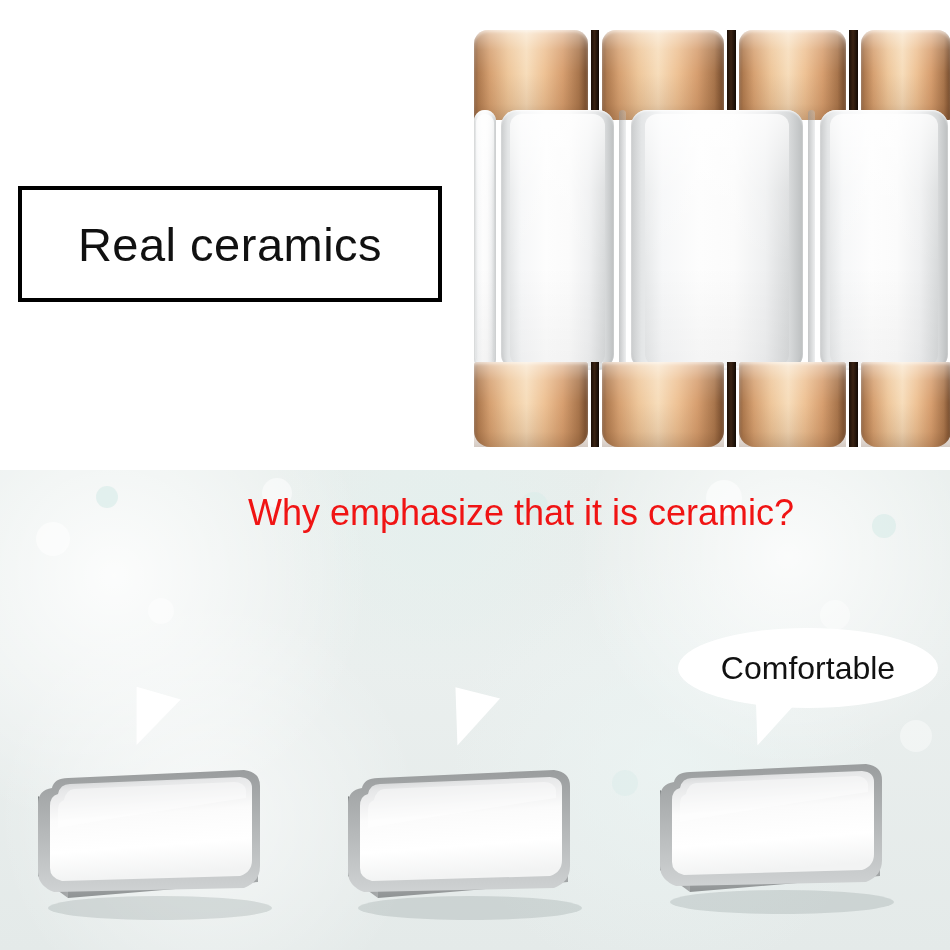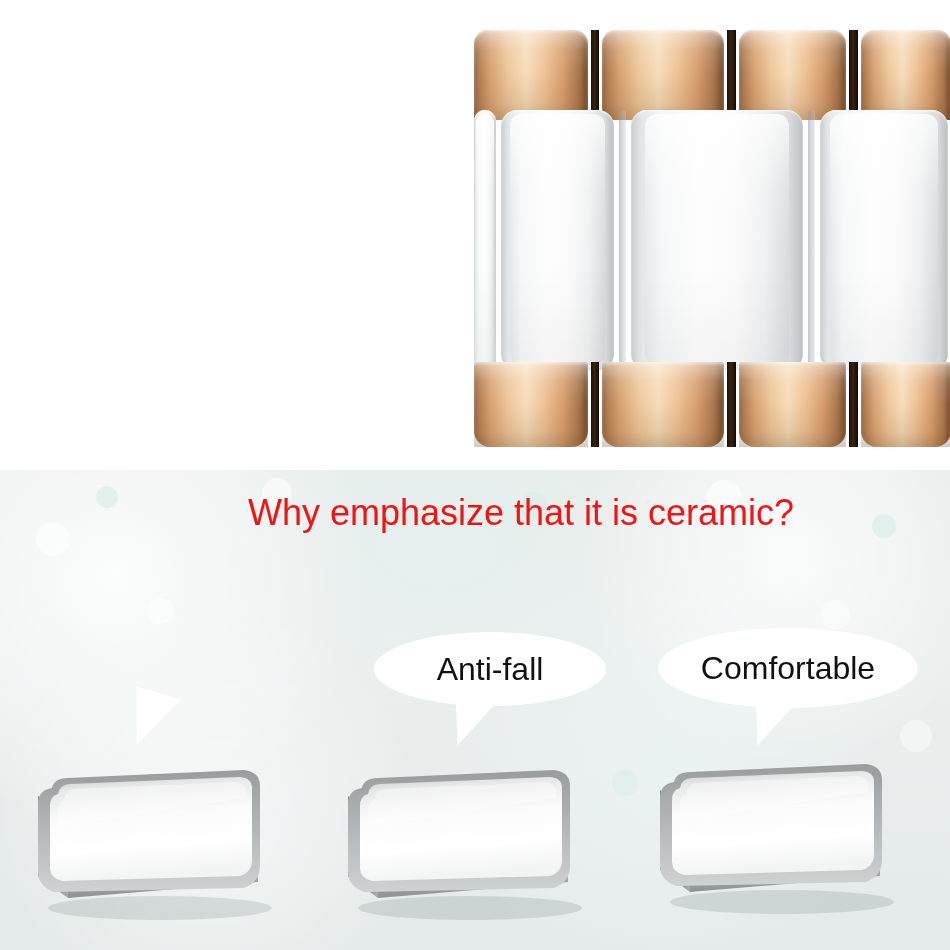--- a/index.html
+++ b/index.html
@@ -221,21 +221,21 @@
     border-right: 30px solid transparent;
     border-top: 56px solid #ffffff;
   }
 
   .bubble-1 { left: 48px;  top: 630px; width: 252px; height: 78px; }
   .tail-1   { left: 128px; top: 692px; transform: rotate(16deg); }
 
   .bubble-2 { left: 374px; top: 632px; width: 232px; height: 74px; }
   .tail-2   { left: 448px; top: 692px; transform: rotate(14deg); }
 
-  .bubble-3 { left: 658px; top: 628px; width: 260px; height: 80px; }
+  .bubble-3 { left: 678px; top: 628px; width: 260px; height: 80px; }
   .tail-3   { left: 748px; top: 692px; transform: rotate(14deg); }
 
   
   .tile {
     position: absolute;
     width: 248px;
     height: 170px;
   }
   .tile-1 { left: 28px;  top: 748px; }
   .tile-2 { left: 338px; top: 748px; }
@@ -276,20 +276,23 @@
         <div class="gold-gap"></div>
         <div class="gold-link" style="width:124px"></div>
         <div class="gold-gap"></div>
         <div class="gold-link" style="width:110px"></div>
         <div class="gold-gap"></div>
         <div class="gold-link" style="width:92px"></div>
       </div>
 
     </div>
 
+    <div class="caption-box">
+      <span class="caption-text">Real ceramics</span>
+    </div>
 
   </div>
 
   <div class="bottom-section">
 
     <div class="bokeh" style="left:36px;  top:52px;  width:34px; height:34px; background:rgba(255,255,255,0.55);"></div>
     <div class="bokeh" style="left:96px;  top:16px;  width:22px; height:22px; background:rgba(214,235,232,0.6);"></div>
     <div class="bokeh" style="left:262px; top:8px;   width:30px; height:30px; background:rgba(255,255,255,0.5);"></div>
     <div class="bokeh" style="left:148px; top:128px; width:26px; height:26px; background:rgba(255,255,255,0.45);"></div>
     <div class="bokeh" style="left:520px; top:22px;  width:28px; height:28px; background:rgba(216,237,234,0.55);"></div>
@@ -299,23 +302,20 @@
     <div class="bokeh" style="left:44px;  top:330px; width:38px; height:38px; background:rgba(255,255,255,0.35);"></div>
     <div class="bokeh" style="left:612px; top:300px; width:26px; height:26px; background:rgba(214,235,232,0.4);"></div>
     <div class="bokeh" style="left:900px; top:250px; width:32px; height:32px; background:rgba(255,255,255,0.4);"></div>
 
     <div class="headline-1">Why emphasize that it is ceramic?</div>
   </div>
 
   <div class="bubble-tail tail-1"></div>
 
   <div class="bubble-tail tail-2"></div>
-  <div class="bubble bubble-2">
-    <span class="bubble-text">Anti-fall</span>
-  </div>
 
   <div class="bubble-tail tail-3"></div>
   <div class="bubble bubble-3">
     <span class="bubble-text">Comfortable</span>
   </div>
 
   <div class="tile tile-1">
     <svg viewBox="0 0 248 170">
       <defs>
         <linearGradient id="topFaceA" x1="0" y1="0" x2="0.15" y2="1">

